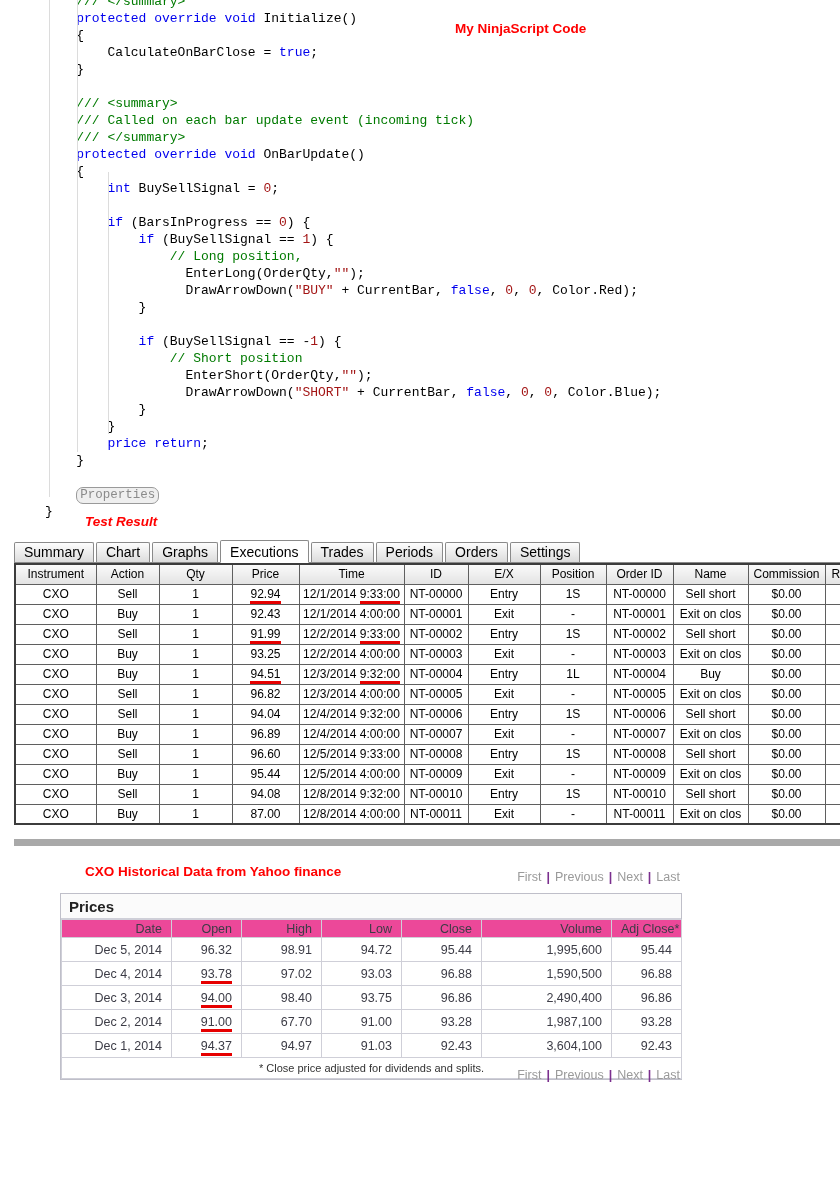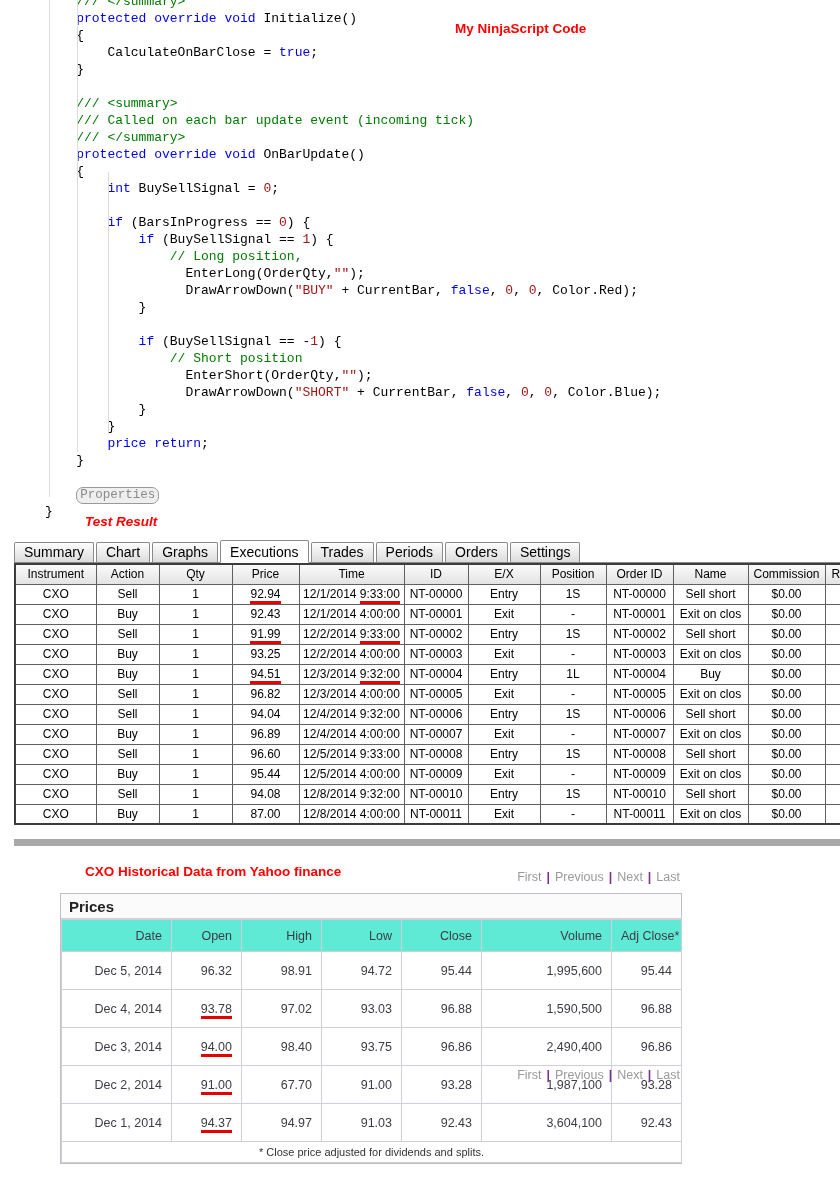--- a/index.html
+++ b/index.html
@@ -68,24 +68,24 @@
   .prices-panel {
     position:absolute; left:60px; top:893px; width:622px;
     border:1px solid #bfbfc9; background:#fff;
   }
   .prices-title {
     height:25px; line-height:25px; padding-left:8px; font-size:15px;
     font-weight:bold; color:#222; background:#fbfbfb; border-bottom:1px solid #cfcfd8;
   }
   table.prices { border-collapse:collapse; table-layout:fixed; width:100%; font-size:12.5px; }
   table.prices th, table.prices td {
-    border:1px solid #cfcfd8; height:38px; padding:0 9px;
+    border:1px solid #cfcfd8; height:24px; padding:0 9px;
     text-align:right; color:#3c3c46; font-weight:normal; white-space:nowrap;
   }
-  table.prices th { background:#5eead4; height:32px; }
+  table.prices th { background:#ec4899; height:18px; }
   table.prices td.footnote { text-align:center; font-size:11px; color:#333; height:21px; }
 
   
   .pager { position:absolute; font-size:12.5px; color:#9a9a9a; }
   .pager .pg-link { color:#9a9a9a; cursor:pointer; }
   .pager .pg-sep { color:#7b2f8e; font-weight:bold; padding:0 5px; }
   .pager-top { right:160px; top:870px; }
   .pager-bottom { right:160px; top:1068px; }
 </style>
 </head>

